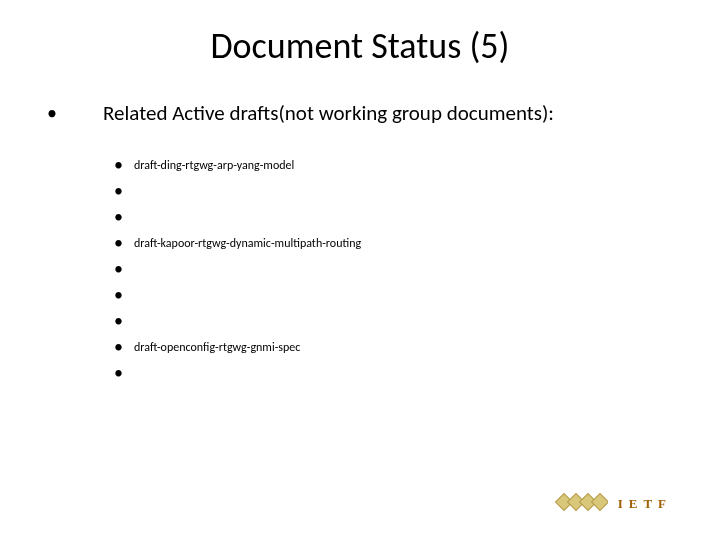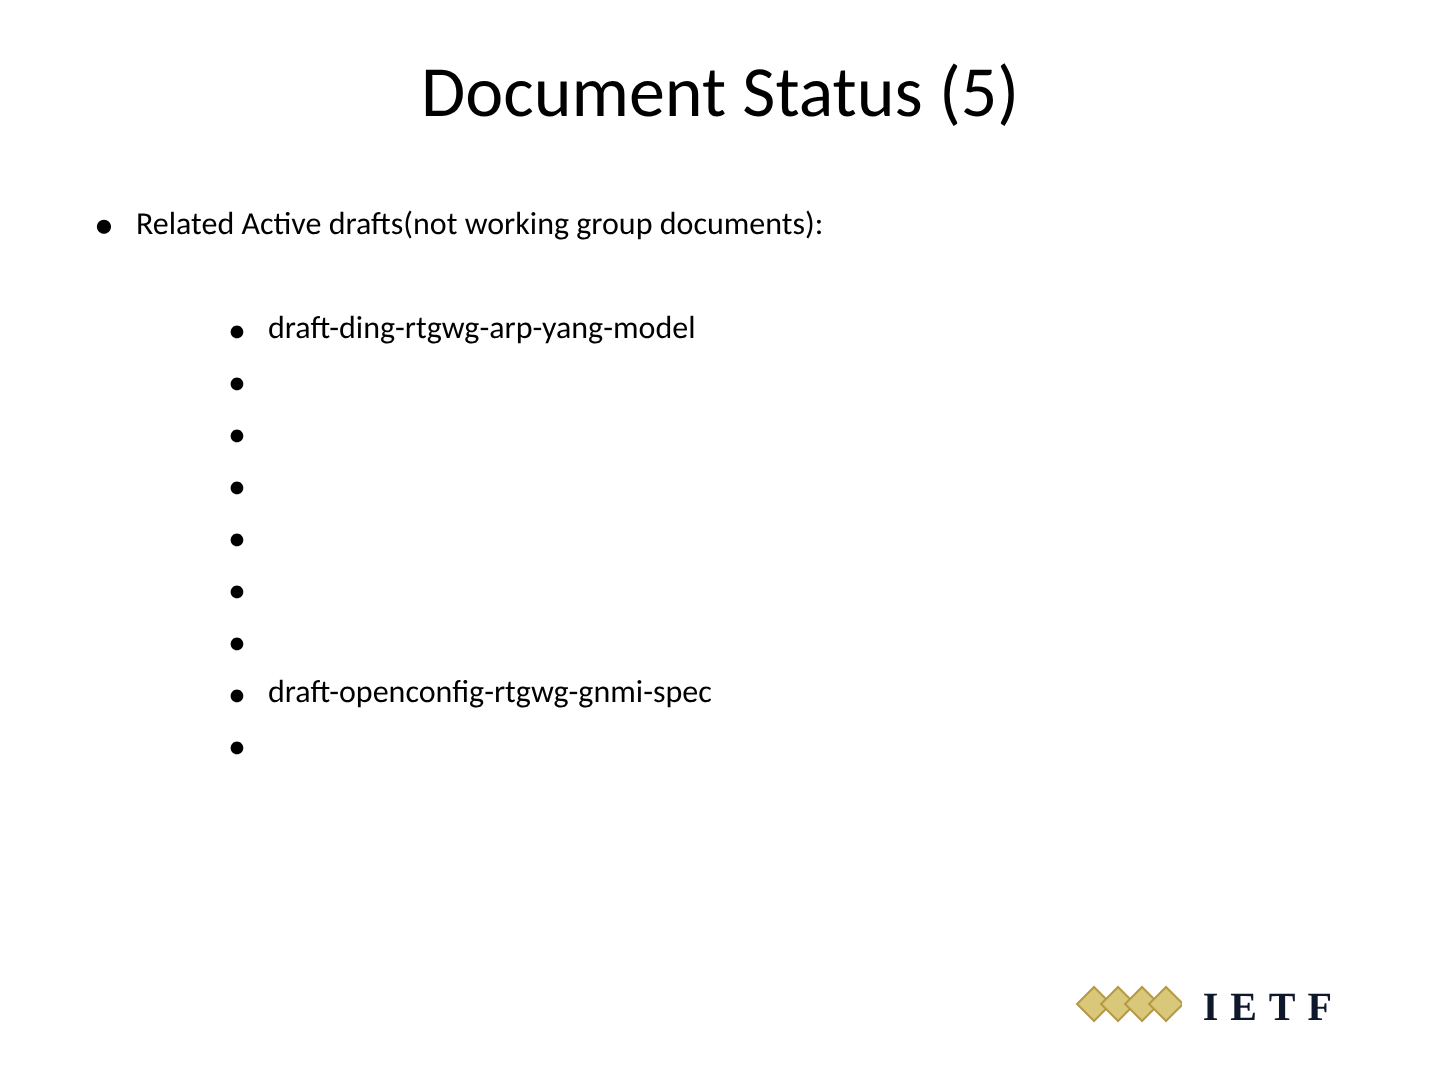--- a/index.html
+++ b/index.html
@@ -20,39 +20,39 @@
       font-weight: 400;
     }
     .body-area {
       position: absolute;
       top: 98px;
       left: 36px;
       right: 36px;
     }
     .level1-row { display: flex; align-items: flex-start; margin-bottom: 24px; }
     .level1-bullet { width: 32px; text-align: center; font-size: 20px; line-height: 30px; }
-    .level1-text { font-size: 16px; line-height: 30px; }
+    .level1-text { font-size: 21px; line-height: 30px; margin-left: 35px; }
     .level2-list { margin-top: 18px; margin-left: 72px; }
     .level2-row { display: flex; align-items: flex-start; }
     .level2-bullet { width: 26px; text-align: left; font-size: 18px; line-height: 26px; padding-left: 6px; }
-    .level2-text { font-size: 16px; line-height: 26px; }
+    .level2-text { font-size: 12px; line-height: 26px; }
     .logo {
       position: absolute;
       right: 48px;
       bottom: 22px;
       display: flex;
       align-items: center;
       gap: 10px;
     }
     .logo-text {
       font-family: "Times New Roman", serif;
-      font-size: 20px;
+      font-size: 13px;
       letter-spacing: 6px;
       font-weight: 700;
-      color: #0f172a;
+      color: #a16207;
     }
   </style>
 </head>
 <body>
 
 <div class="slide">
 
   <div class="title">Document Status (5)</div>
 
   <div class="body-area">
@@ -69,20 +69,21 @@
           <div class="level2-text">draft-ding-rtgwg-arp-yang-model</div>
         </div>
         <div class="level2-row">
           <div class="level2-bullet">•</div>
         </div>
         <div class="level2-row">
           <div class="level2-bullet">•</div>
         </div>
         <div class="level2-row">
           <div class="level2-bullet">•</div>
+          <div class="level2-text">draft-kapoor-rtgwg-dynamic-multipath-routing</div>
         </div>
         <div class="level2-row">
           <div class="level2-bullet">•</div>
         </div>
         <div class="level2-row">
           <div class="level2-bullet">•</div>
         </div>
         <div class="level2-row">
           <div class="level2-bullet">•</div>
         </div>

